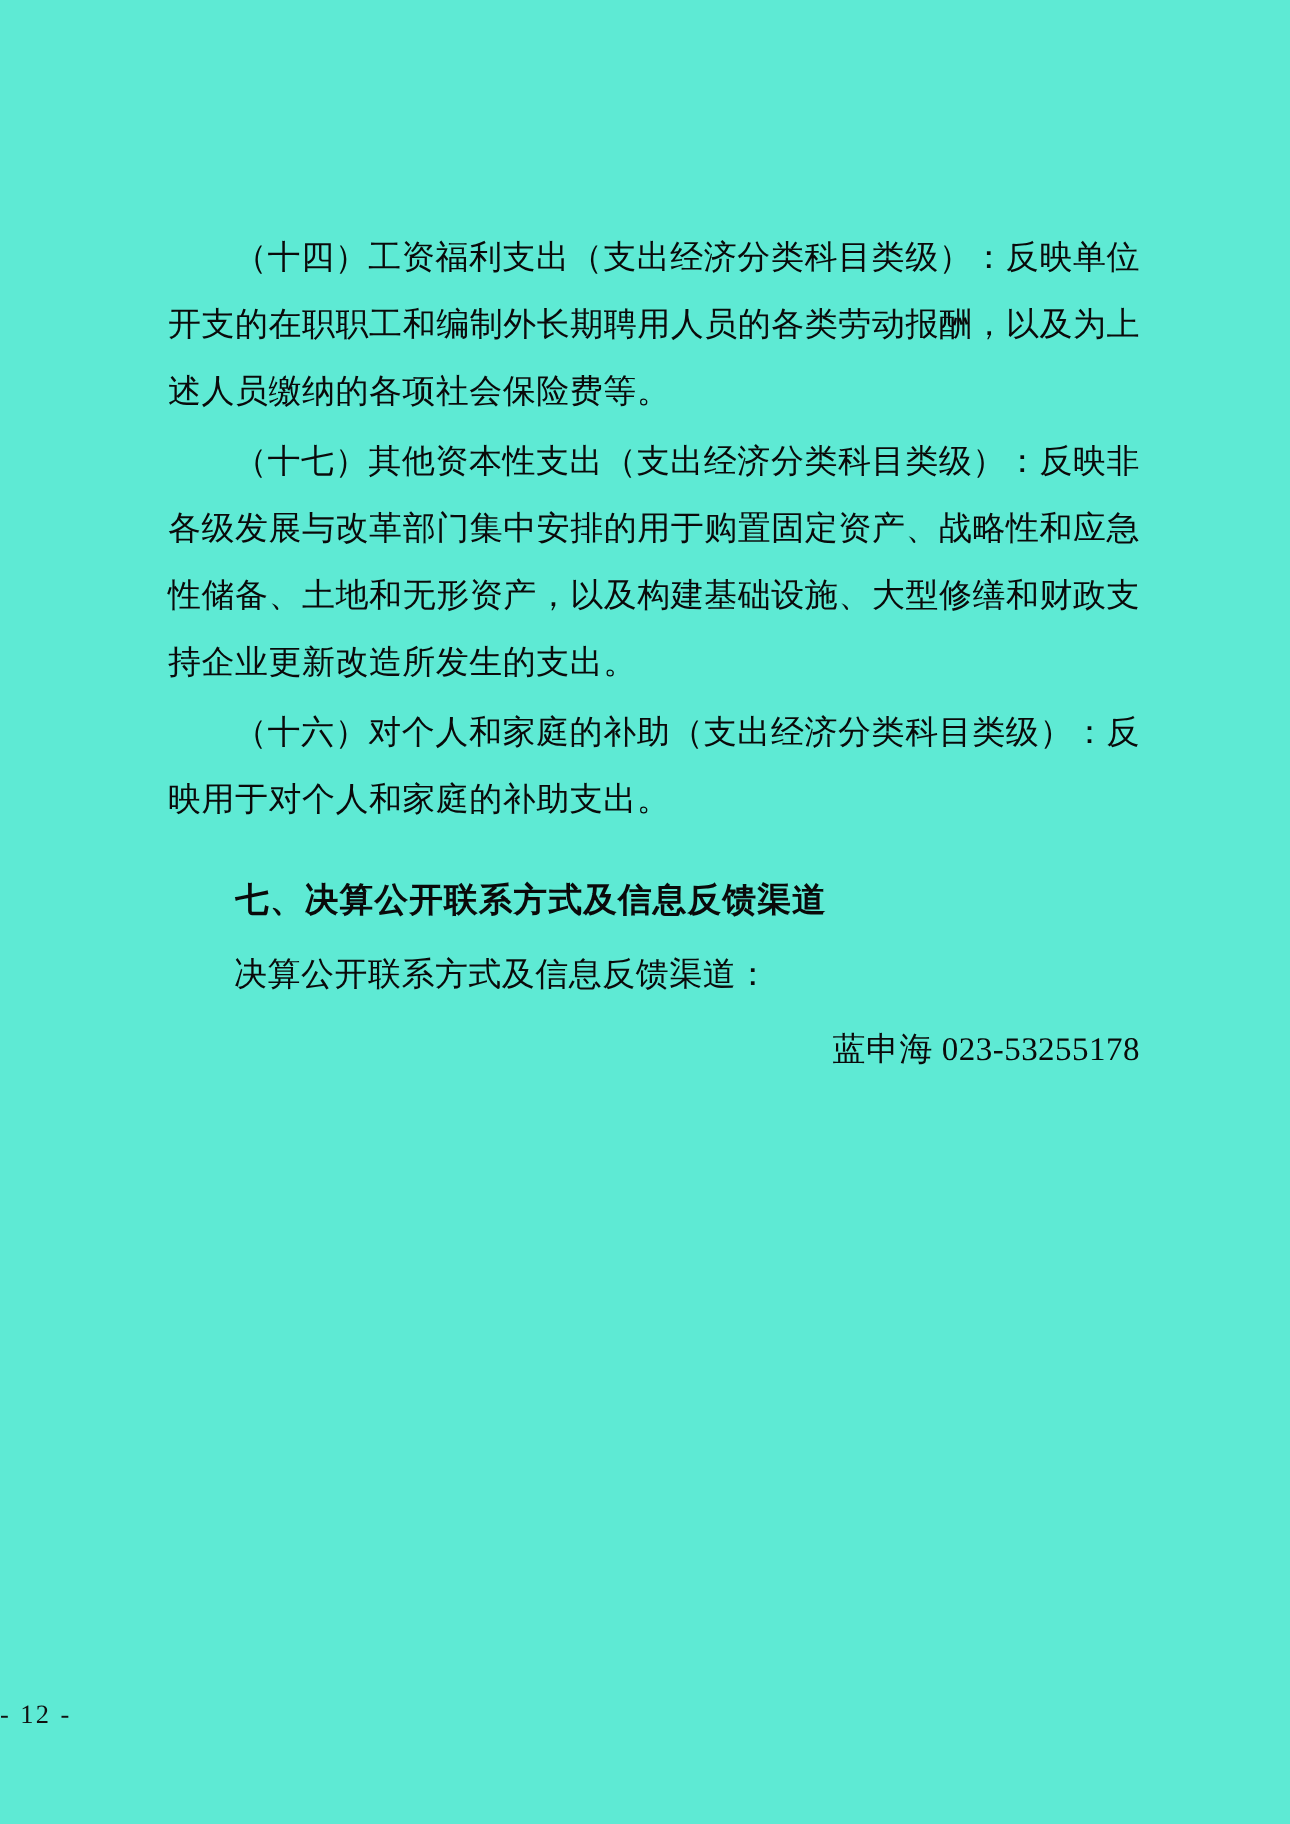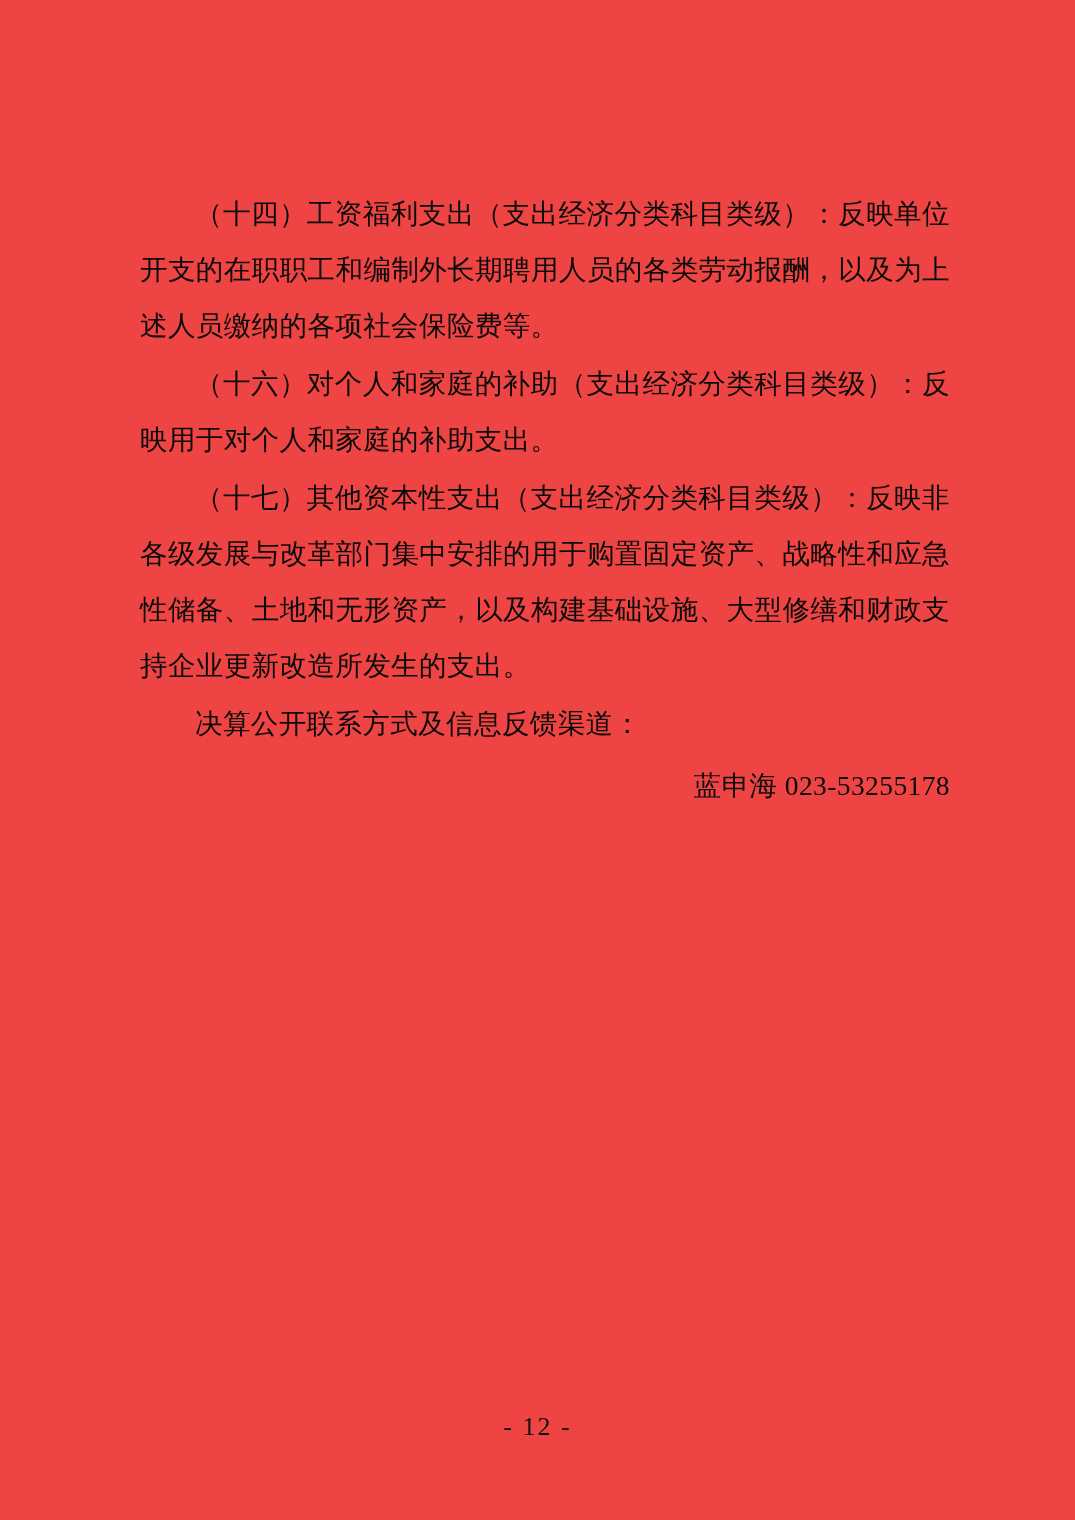--- a/index.html
+++ b/index.html
@@ -4,21 +4,21 @@
 <style>
   html, body {
     margin: 0;
     padding: 0;
     background: #ffffff;
   }
   .page {
     position: relative;
     width: 1075px;
     height: 1520px;
-    background: #ef4444;
+    background: #5eead4;
     margin: 0 auto;
     overflow: hidden;
     font-family: "Liberation Serif", "DejaVu Serif", serif;
     color: #0a0a0a;
   }
   .content {
     position: absolute;
     left: 140px;
     top: 186px;
     width: 810px;
@@ -54,36 +54,37 @@
     margin: 6px 0 0 0;
     text-indent: 2em;
     letter-spacing: 0.4px;
     text-align: right;
   }
   .page-number {
     position: absolute;
     left: 0;
     right: 0;
     bottom: 78px;
-    text-align: center;
-    font-size: 26px;
+    text-align: left;
+    font-size: 22px;
     letter-spacing: 2px;
     color: #111111;
   }
 </style>
 </head>
 <body>
 
 <div class="page">
   <div class="content">
 
     <p class="para">（十四）工资福利支出（支出经济分类科目类级）：反映单位开支的在职职工和编制外长期聘用人员的各类劳动报酬，以及为上述人员缴纳的各项社会保险费等。</p>
+    <p class="para">（十七）其他资本性支出（支出经济分类科目类级）：反映非各级发展与改革部门集中安排的用于购置固定资产、战略性和应急性储备、土地和无形资产，以及构建基础设施、大型修缮和财政支持企业更新改造所发生的支出。</p>
     <p class="para">（十六）对个人和家庭的补助（支出经济分类科目类级）：反映用于对个人和家庭的补助支出。</p>
-    <p class="para">（十七）其他资本性支出（支出经济分类科目类级）：反映非各级发展与改革部门集中安排的用于购置固定资产、战略性和应急性储备、土地和无形资产，以及构建基础设施、大型修缮和财政支持企业更新改造所发生的支出。</p>
 
+    <h2 class="section-heading">七、决算公开联系方式及信息反馈渠道</h2>
 
     <p class="para-plain">决算公开联系方式及信息反馈渠道：</p>
 
     <p class="contact">蓝申海  023-53255178</p>
 
   </div>
 
   <div class="page-number">- 12 -</div>
 </div>
 

